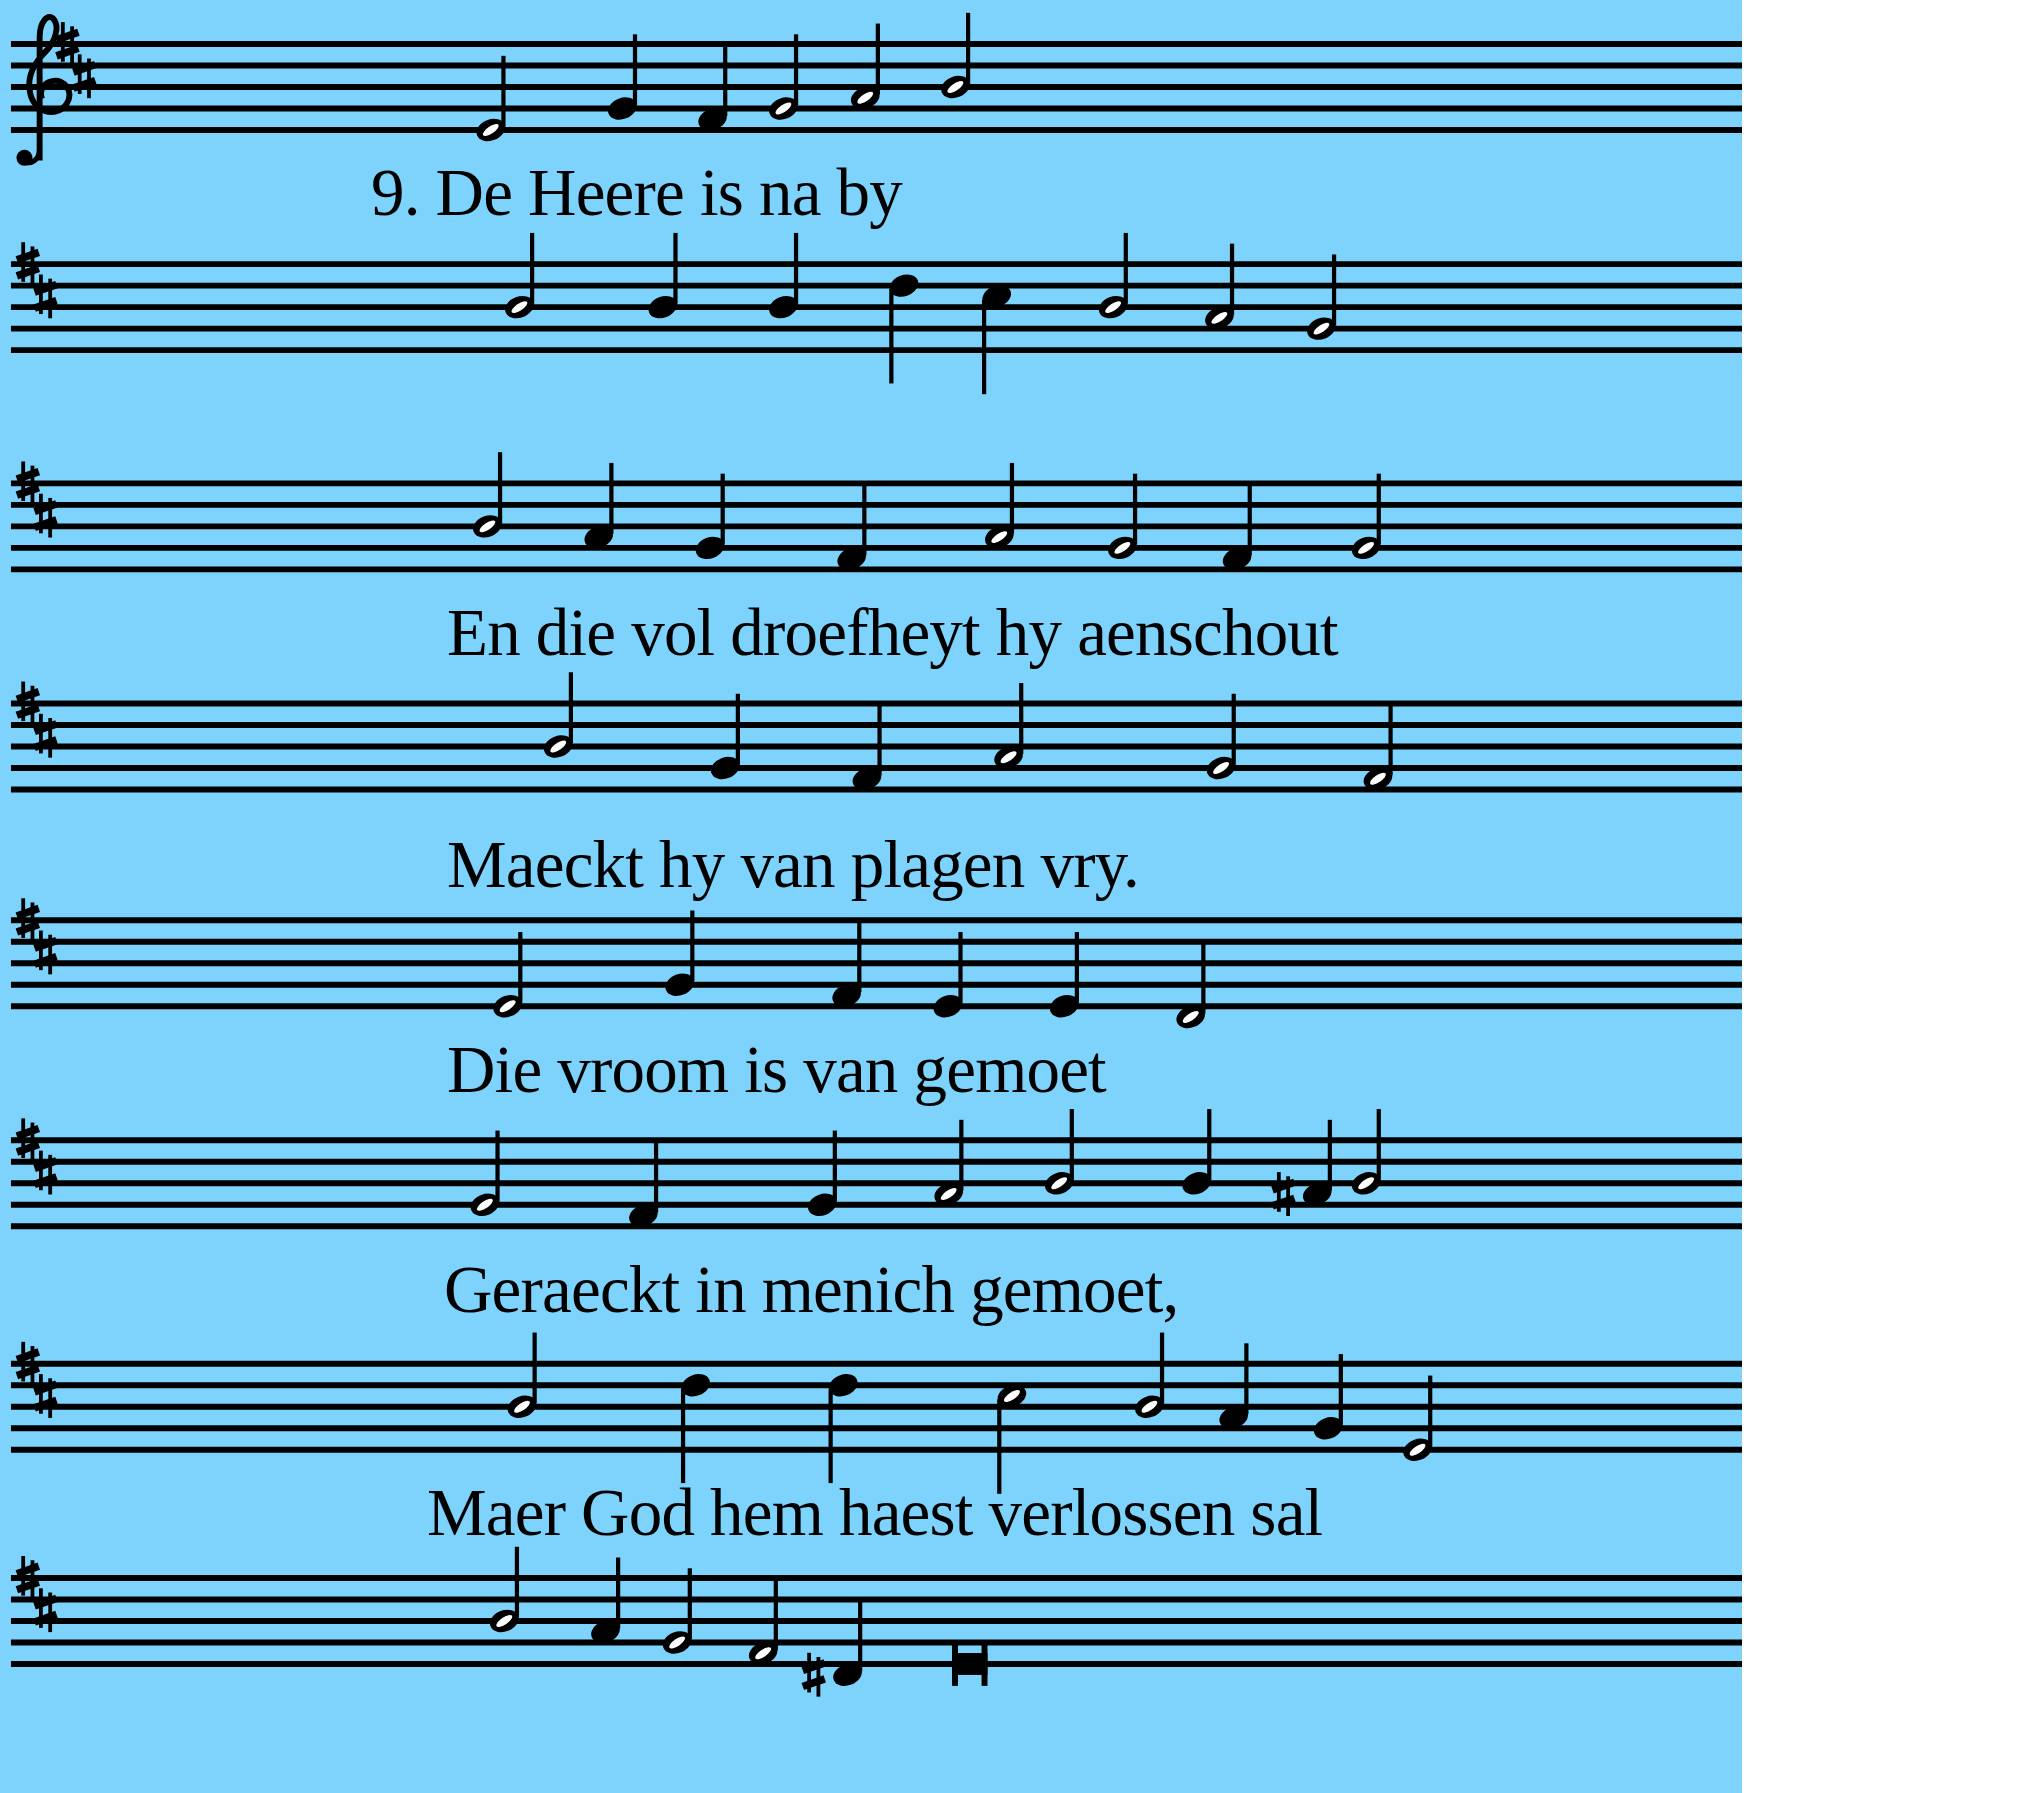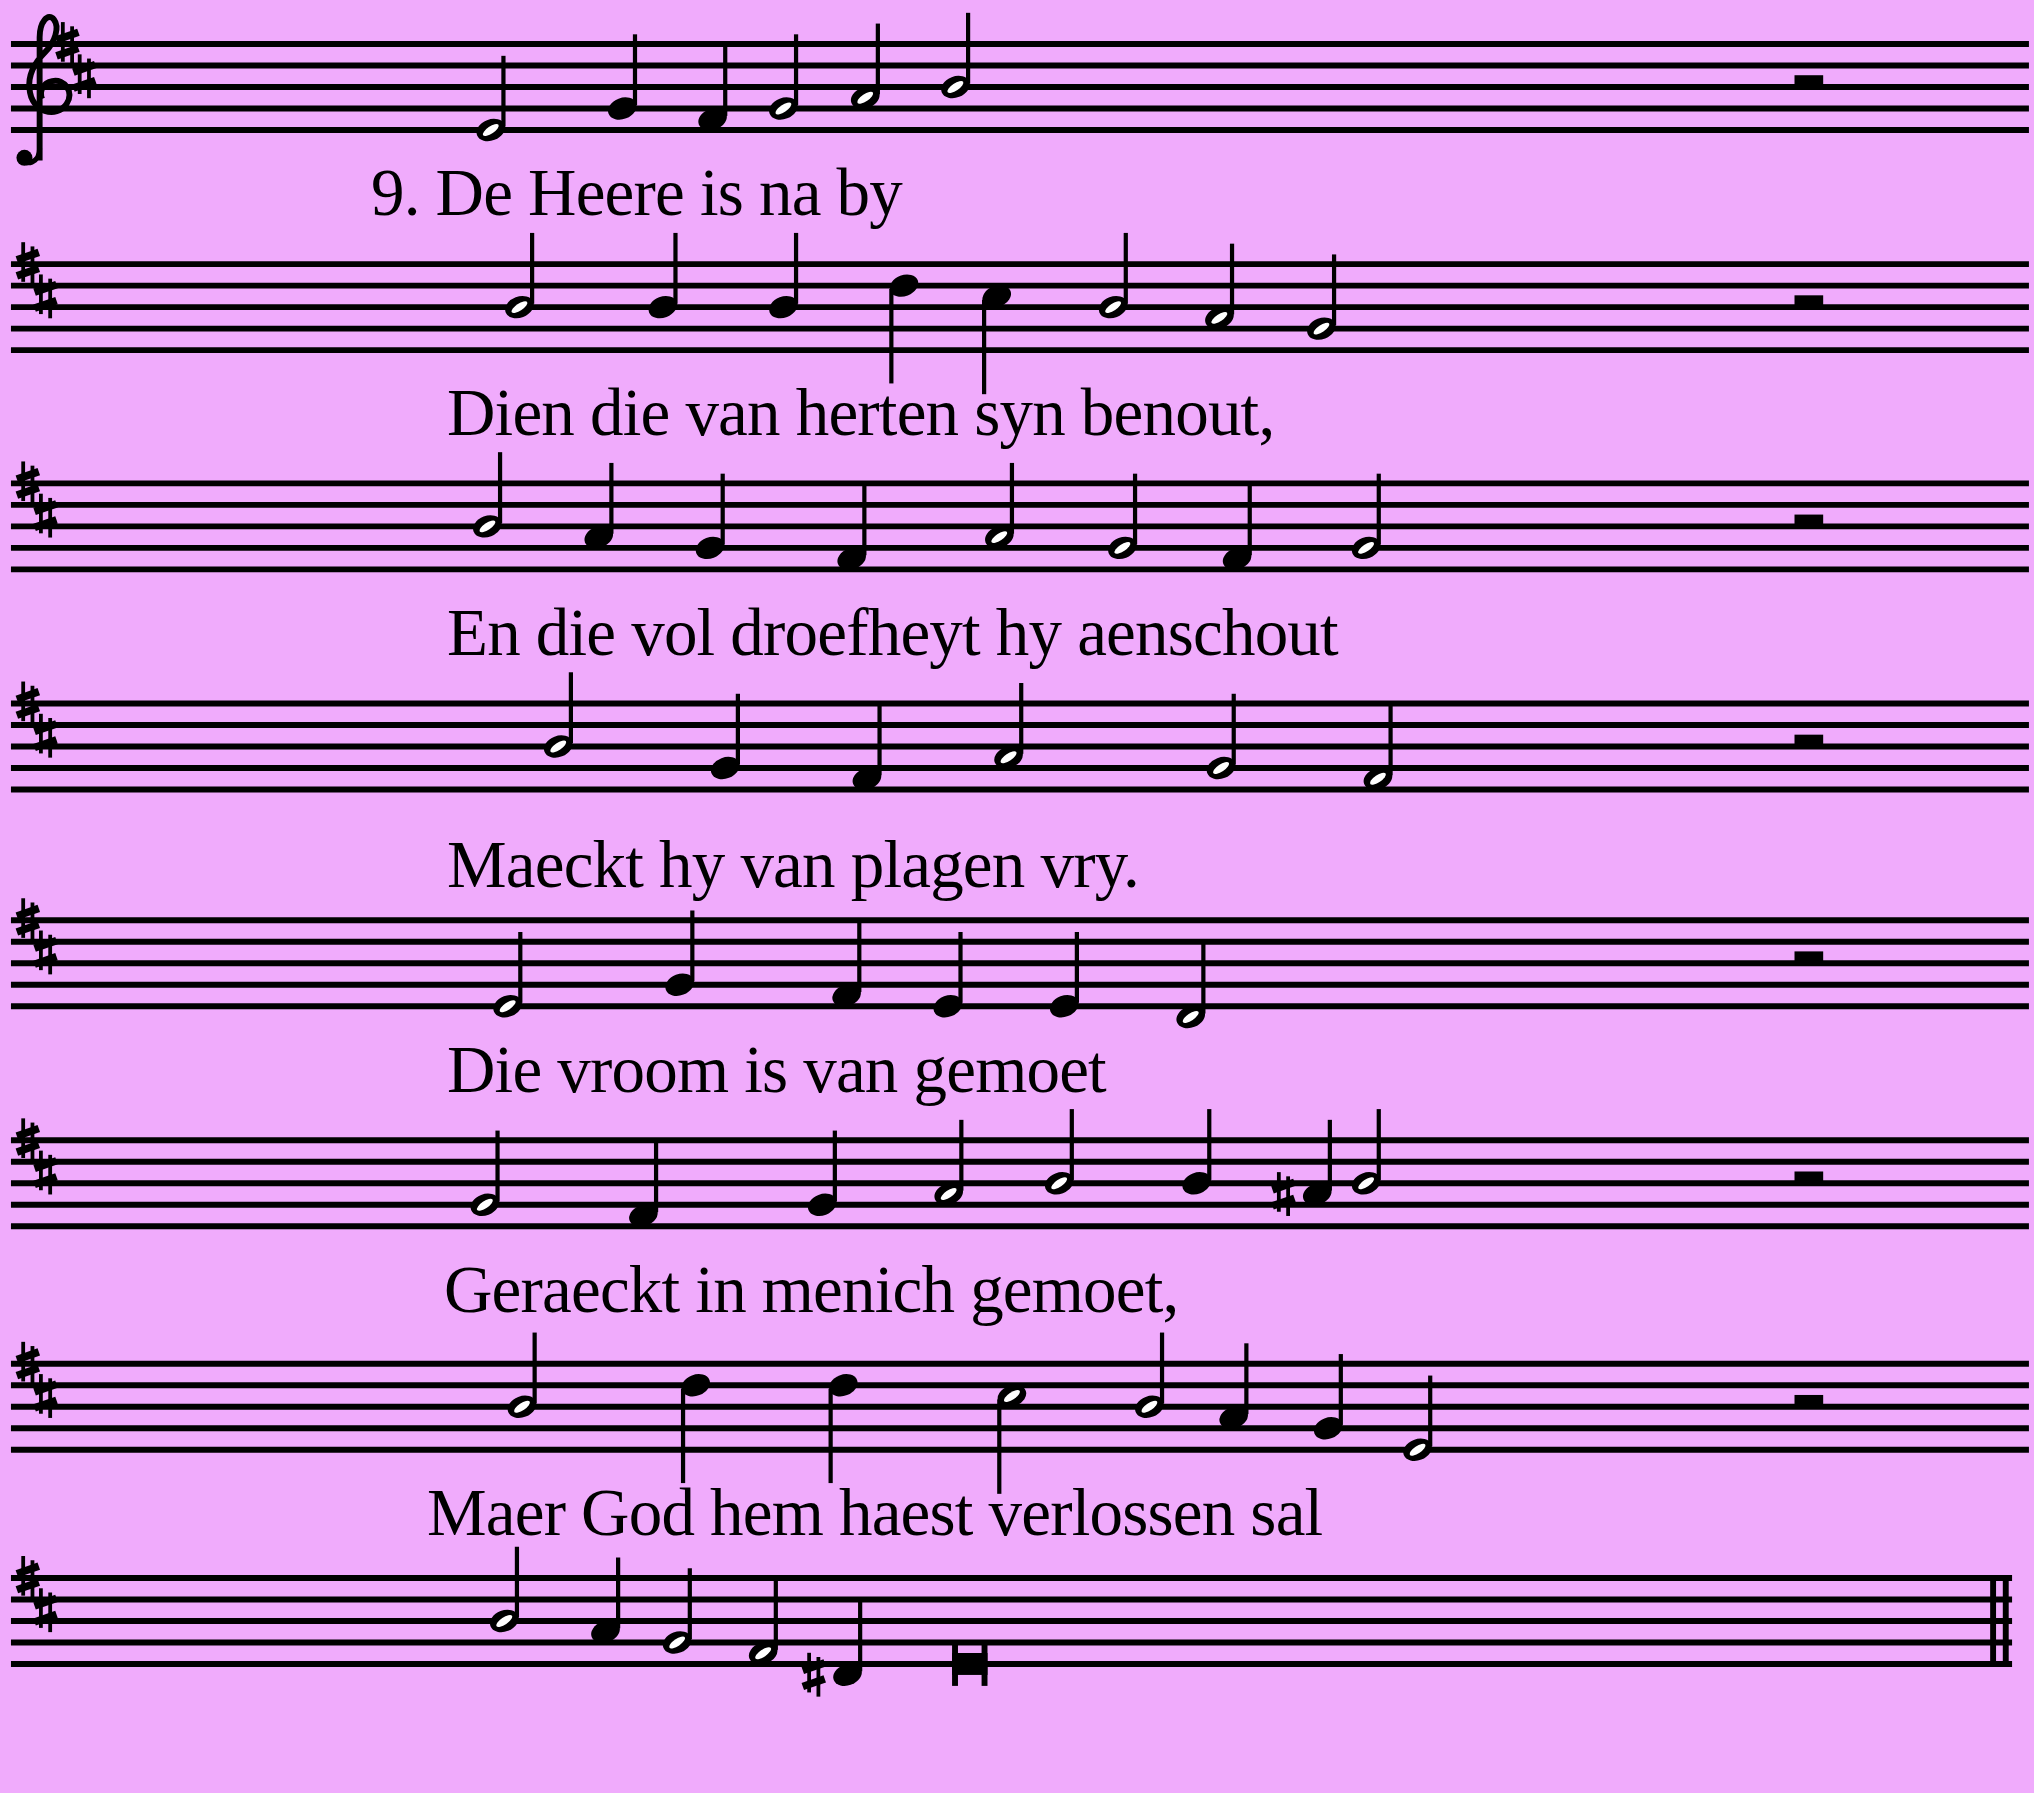--- a/index.html
+++ b/index.html
@@ -1,16 +1,16 @@
 <!DOCTYPE html>
 <html style="font-size:13.5px"><head>
 <meta charset="utf-8">
 <style>
   html,body{margin:0;padding:0;background:#ffffff;}
-  #page{position:relative;width:2034px;height:1794px;background:#f0abfc;overflow:hidden;}
+  #page{position:relative;width:1742px;height:1794px;background:#7dd3fc;overflow:hidden;}
   .lyric{
     position:absolute;
     font-family:"Liberation Serif", serif;
     font-size:67px;
     color:#000;
     white-space:nowrap;
     letter-spacing:-0.8px;
     line-height:1;
   }
   svg{position:absolute;left:0;top:0;}
@@ -415,20 +415,19 @@
           <rect x="1164" y="1947" width="7" height="52" fill="#000"></rect>
           <rect x="1129" y="1960" width="42" height="10" fill="#000"></rect>
           <rect x="1129" y="1976" width="42" height="10" fill="#000"></rect>
         </g>
         <rect x="2360" y="1871" width="7" height="102" fill="#000"></rect>
         <rect x="2375" y="1871" width="7" height="102" fill="#000"></rect>
       </g>
     </svg>
 
   <div class="lyric" style="left:371px;top:159px;">9. De Heere is na by</div>
-  <div class="lyric" style="left:447px;top:379px;">Dien die van herten syn benout,</div>
   <div class="lyric" style="left:447px;top:599px;">En die vol droefheyt hy aenschout</div>
   <div class="lyric" style="left:447px;top:819px;margin-top:12px;">Maeckt hy van plagen vry.</div>
   <div class="lyric" style="left:447px;top:1036px;">Die vroom is van gemoet</div>
   <div class="lyric" style="left:444px;top:1256px;">Geraeckt in menich gemoet,</div>
   <div class="lyric" style="left:427px;top:1479px;">Maer God hem haest verlossen sal</div>
 </div>
 
 
 </body></html>

